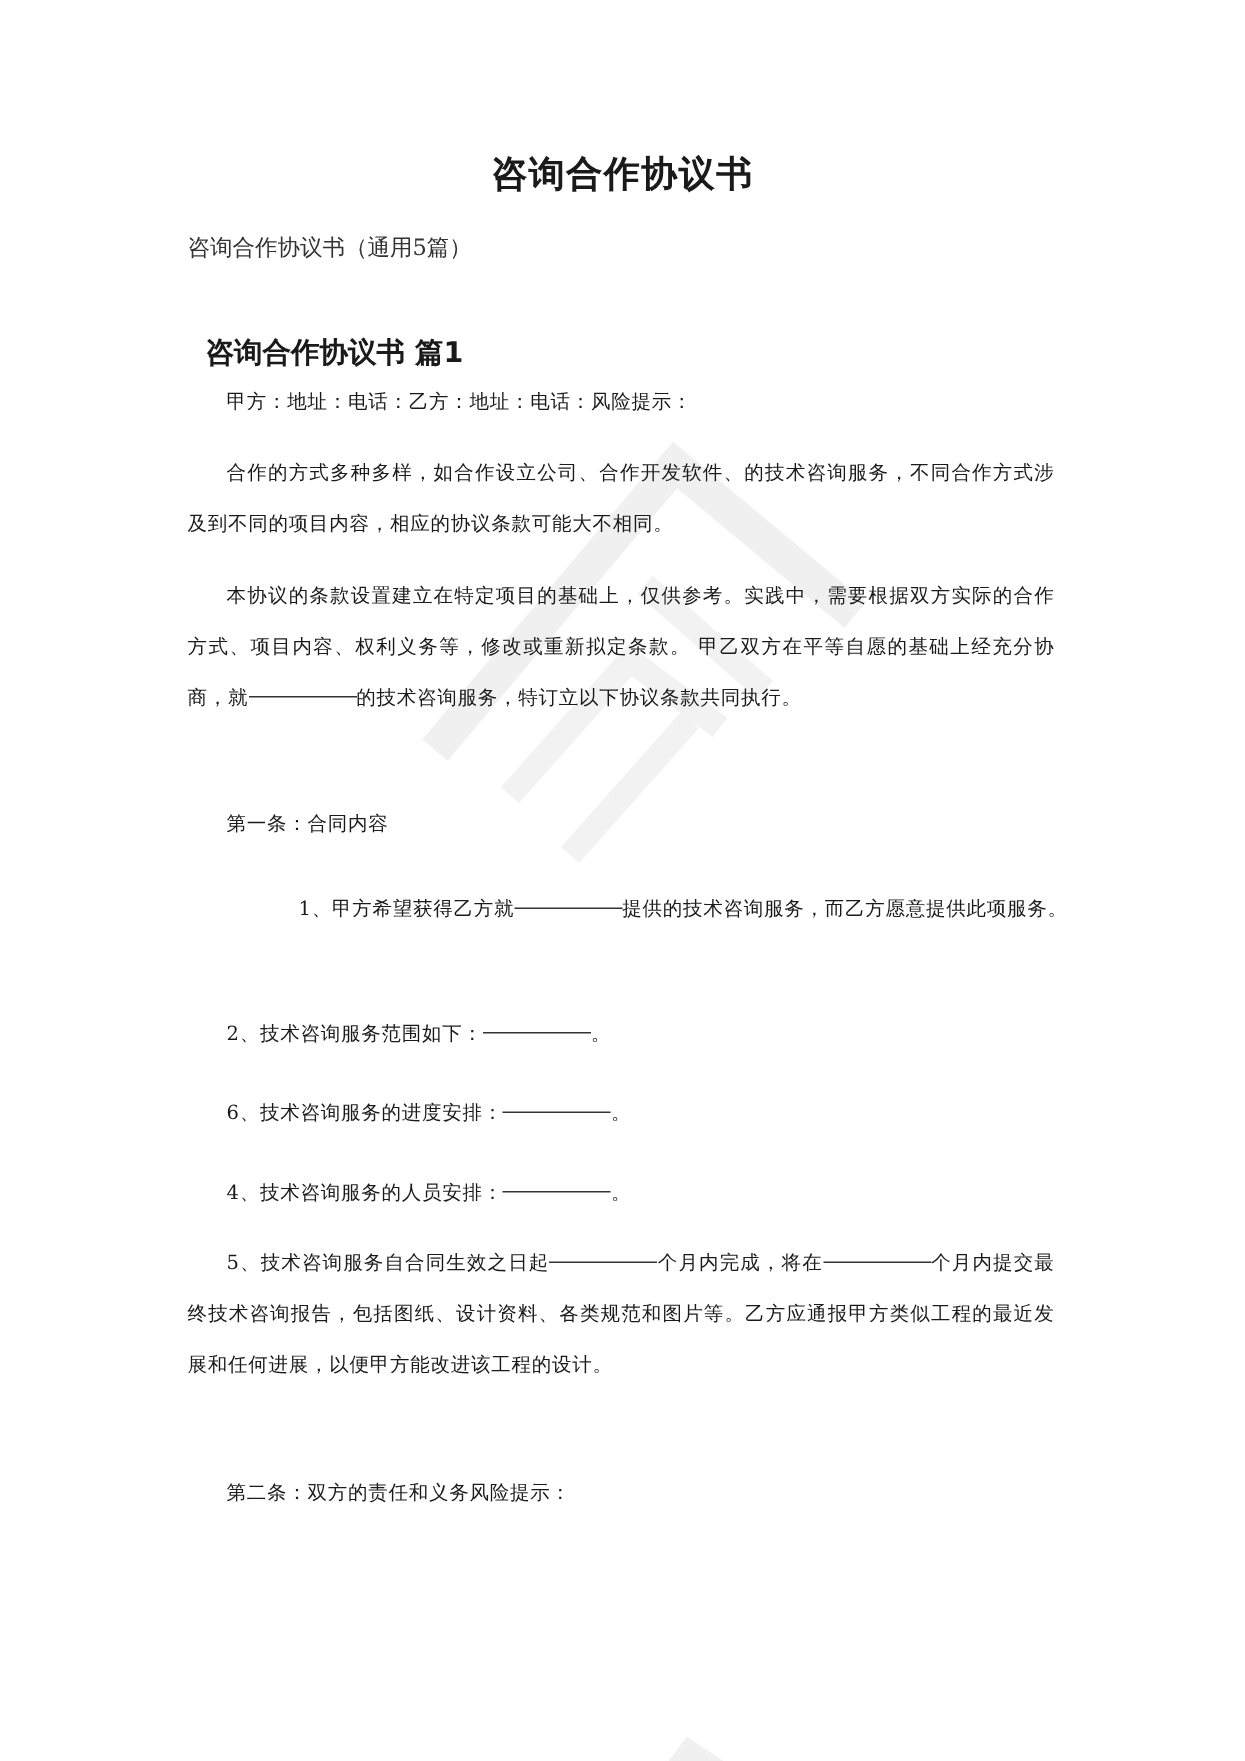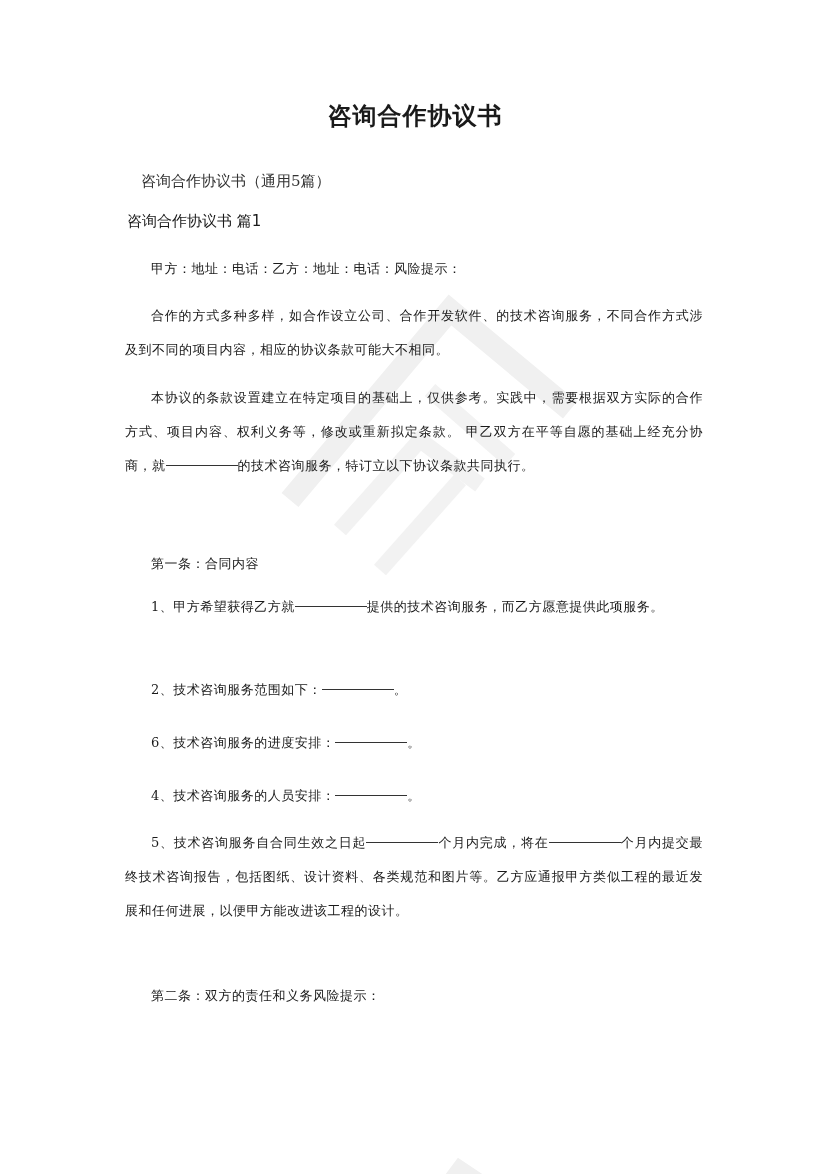--- a/index.html
+++ b/index.html
@@ -40,30 +40,30 @@
       font-family: "DejaVu Sans", "Liberation Sans", sans-serif;
       letter-spacing: 1px;
       margin: 0;
     }
     .subtitle {
       position: absolute;
       top: 156px;
       left: 0;
       font-size: 15px;
       color: #333;
-      margin: 16px;
+      margin: 0;
     }
     .section-heading {
       position: absolute;
       top: 210px;
       left: 0;
-      font-size: 15px;
-      font-weight: normal;
+      font-size: 19px;
+      font-weight: bold;
       font-family: "DejaVu Sans", "Liberation Sans", sans-serif;
-      margin: 2px;
+      margin: 12px;
     }
     .para {
       position: absolute;
       left: 0;
       width: 578px;
       font-size: 13px;
       line-height: 34px;
       text-indent: 2em;
       margin: 0;
       text-align: justify;
@@ -104,23 +104,23 @@
   <h1 class="doc-title">咨询合作协议书</h1>
   <p class="subtitle">咨询合作协议书（通用5篇）</p>
   <h2 class="section-heading">咨询合作协议书 篇1</h2>
 
   <p class="para" style="top:252px;">甲方：地址：电话：乙方：地址：电话：风险提示：</p>
 
   <p class="para" style="top:299px;">合作的方式多种多样，如合作设立公司、合作开发软件、的技术咨询服务，不同合作方式涉及到不同的项目内容，相应的协议条款可能大不相同。</p>
 
   <p class="para" style="top:381px;"><span>本协议的条款设置建立在特定项目的基础上，仅供参考。实践中，需要根据双方实际的合作方式、项目内容、权利义务等，修改或重新拟定条款。 甲乙双方在平等自愿的基础上经充分协商，就</span><span class="blank"></span><span>的技术咨询服务，特订立以下协议条款共同执行。</span></p>
 
-  <p class="para" style="top:547px;">第一条：合同内容</p>
+  <p class="para" style="top:533px;">第一条：合同内容</p>
 
-  <p class="para" style="top:590px;"><span>1、甲方希望获得乙方就</span><span class="blank"></span><span>提供的技术咨询服务，而乙方愿意提供此项服务。</span></p>
+  <p class="para" style="top:590px;margin-left:48px;"><span>1、甲方希望获得乙方就</span><span class="blank"></span><span>提供的技术咨询服务，而乙方愿意提供此项服务。</span></p>
 
   <p class="para" style="top:673px;"><span>2、技术咨询服务范围如下：</span><span class="blank"></span><span>。</span></p>
 
   <p class="para" style="top:726px;"><span>6、技术咨询服务的进度安排：</span><span class="blank"></span><span>。</span></p>
 
   <p class="para" style="top:779px;"><span>4、技术咨询服务的人员安排：</span><span class="blank"></span><span>。</span></p>
 
   <p class="para" style="top:826px;"><span>5、技术咨询服务自合同生效之日起</span><span class="blank"></span><span>个月内完成，将在</span><span class="blank"></span><span>个月内提交最终技术咨询报告，包括图纸、设计资料、各类规范和图片等。乙方应通报甲方类似工程的最近发展和任何进展，以便甲方能改进该工程的设计。</span></p>
 
   <p class="para" style="top:979px;">第二条：双方的责任和义务风险提示：</p>

